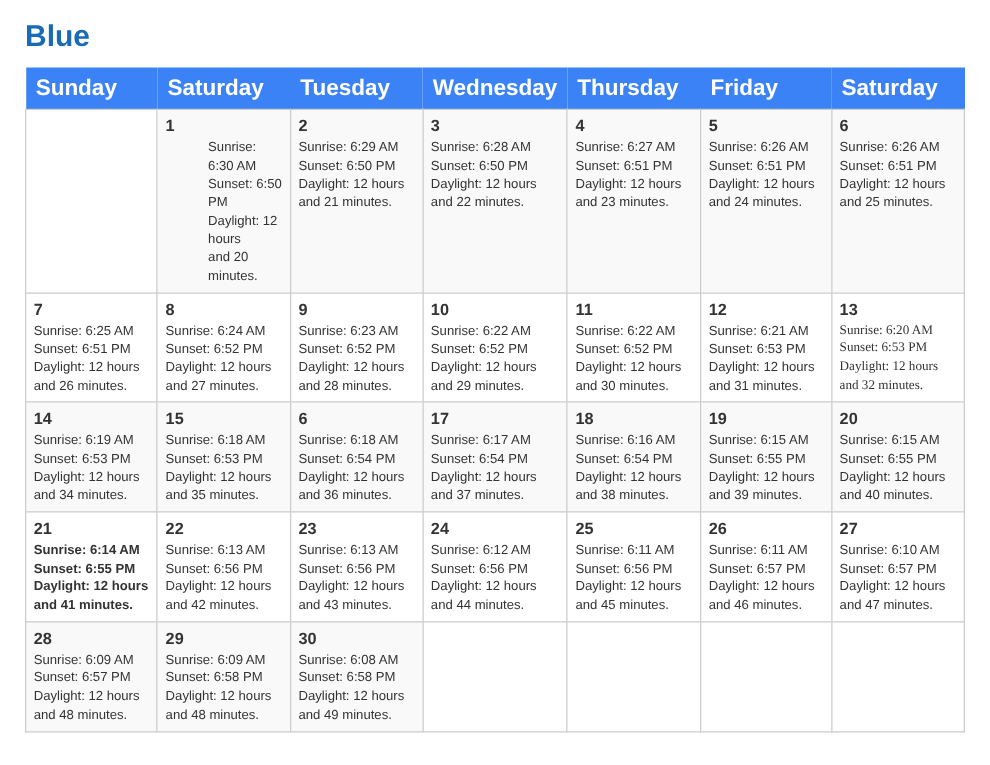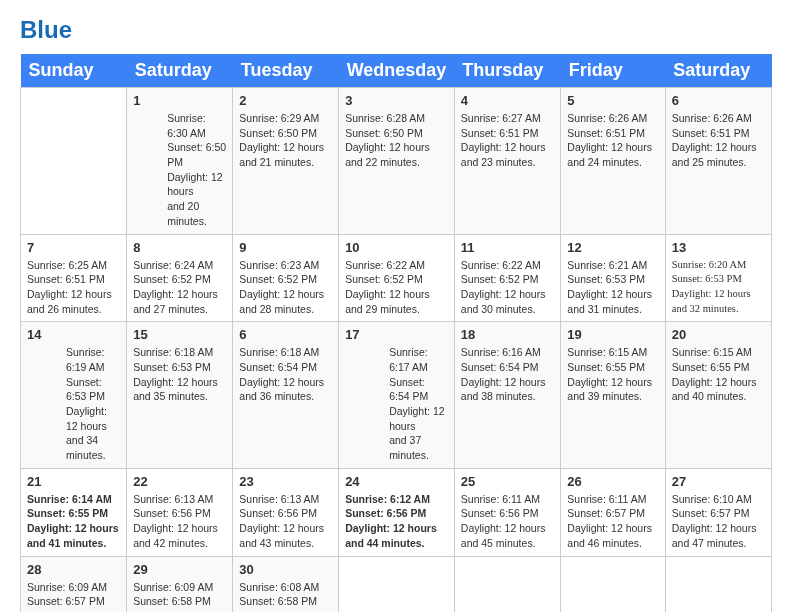--- a/index.html
+++ b/index.html
@@ -186,42 +186,42 @@
           <div class="day-number">13</div>
           <div class="day-info" style="white-space: pre-line; font-family: Liberation Serif, serif;">Sunrise: 6:20 AM
 Sunset: 6:53 PM
 Daylight: 12 hours
 and 32 minutes.</div>
         </td>
       </tr>
       <tr>
         <td>
           <div class="day-number">14</div>
-          <div class="day-info" style="white-space: pre-line; margin-left: 39px;">Sunrise: 6:19 AM
+          <div class="day-info" style="white-space: pre-line;">Sunrise: 6:19 AM
 Sunset: 6:53 PM
 Daylight: 12 hours
 and 34 minutes.</div>
         </td>
         <td>
           <div class="day-number">15</div>
           <div class="day-info" style="white-space: pre-line;">Sunrise: 6:18 AM
 Sunset: 6:53 PM
 Daylight: 12 hours
 and 35 minutes.</div>
         </td>
         <td>
           <div class="day-number">6</div>
           <div class="day-info" style="white-space: pre-line;">Sunrise: 6:18 AM
 Sunset: 6:54 PM
 Daylight: 12 hours
 and 36 minutes.</div>
         </td>
         <td>
           <div class="day-number">17</div>
-          <div class="day-info" style="white-space: pre-line; margin-left: 44px;">Sunrise: 6:17 AM
+          <div class="day-info" style="white-space: pre-line;">Sunrise: 6:17 AM
 Sunset: 6:54 PM
 Daylight: 12 hours
 and 37 minutes.</div>
         </td>
         <td>
           <div class="day-number">18</div>
           <div class="day-info" style="white-space: pre-line;">Sunrise: 6:16 AM
 Sunset: 6:54 PM
 Daylight: 12 hours
 and 38 minutes.</div>
@@ -258,21 +258,21 @@
         </td>
         <td>
           <div class="day-number">23</div>
           <div class="day-info" style="white-space: pre-line;">Sunrise: 6:13 AM
 Sunset: 6:56 PM
 Daylight: 12 hours
 and 43 minutes.</div>
         </td>
         <td>
           <div class="day-number">24</div>
-          <div class="day-info" style="white-space: pre-line; font-weight: bold;">Sunrise: 6:12 AM
+          <div class="day-info" style="white-space: pre-line;">Sunrise: 6:12 AM
 Sunset: 6:56 PM
 Daylight: 12 hours
 and 44 minutes.</div>
         </td>
         <td>
           <div class="day-number">25</div>
           <div class="day-info" style="white-space: pre-line;">Sunrise: 6:11 AM
 Sunset: 6:56 PM
 Daylight: 12 hours
 and 45 minutes.</div>

